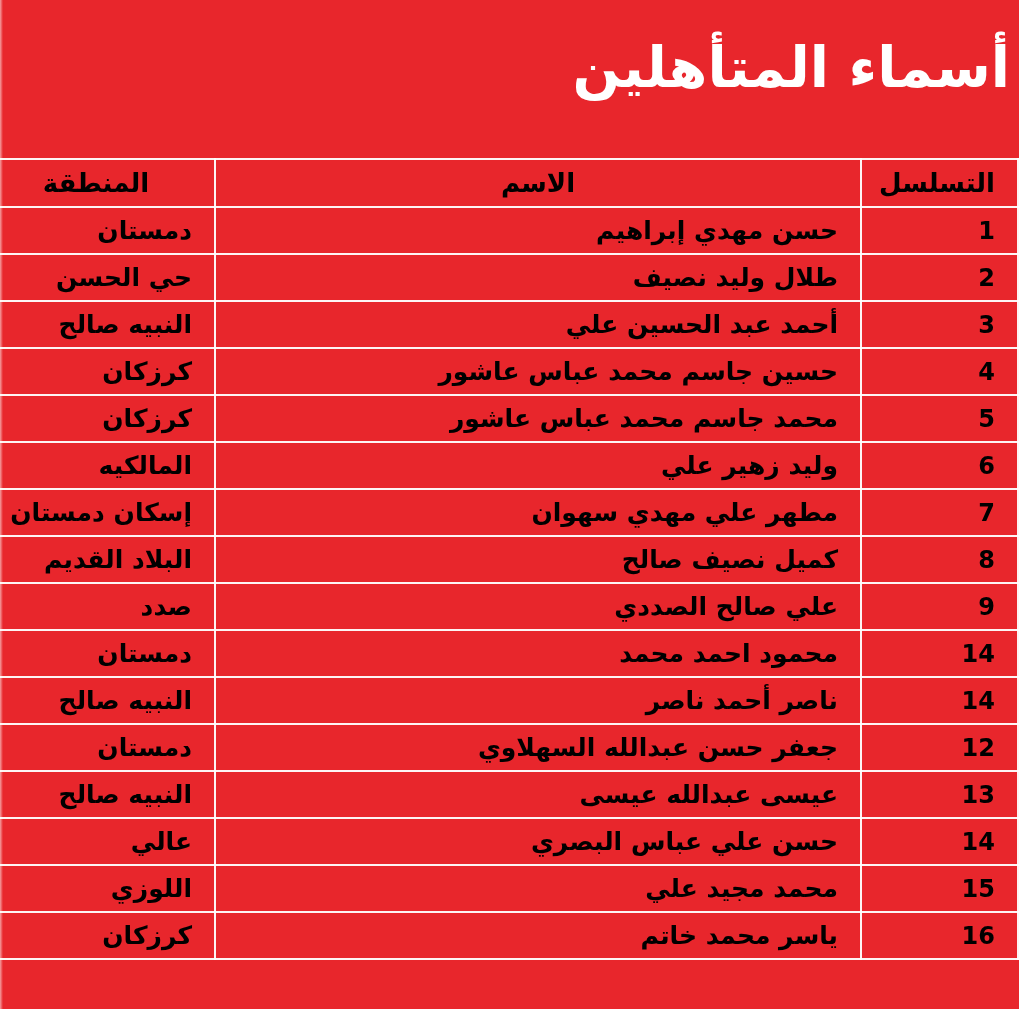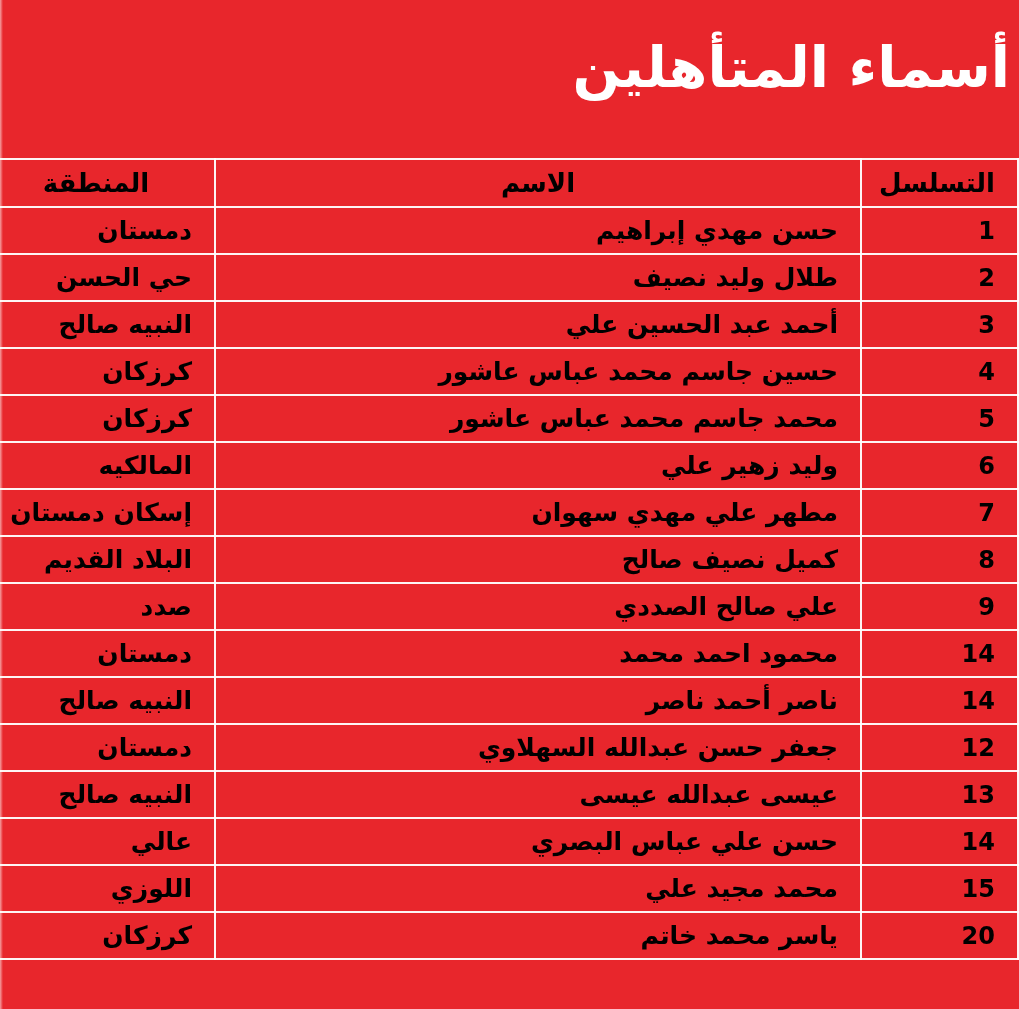--- a/index.html
+++ b/index.html
@@ -149,18 +149,18 @@
         <td class="col-serial">14</td>
         <td class="col-name">حسن علي عباس البصري</td>
         <td class="col-region">عالي</td>
       </tr>
       <tr>
         <td class="col-serial">15</td>
         <td class="col-name">محمد مجيد علي</td>
         <td class="col-region">اللوزي</td>
       </tr>
       <tr>
-        <td class="col-serial">20</td>
+        <td class="col-serial">16</td>
         <td class="col-name">ياسر محمد خاتم</td>
         <td class="col-region">كرزكان</td>
       </tr>
     </tbody>
 </table>
 
 </body></html>

